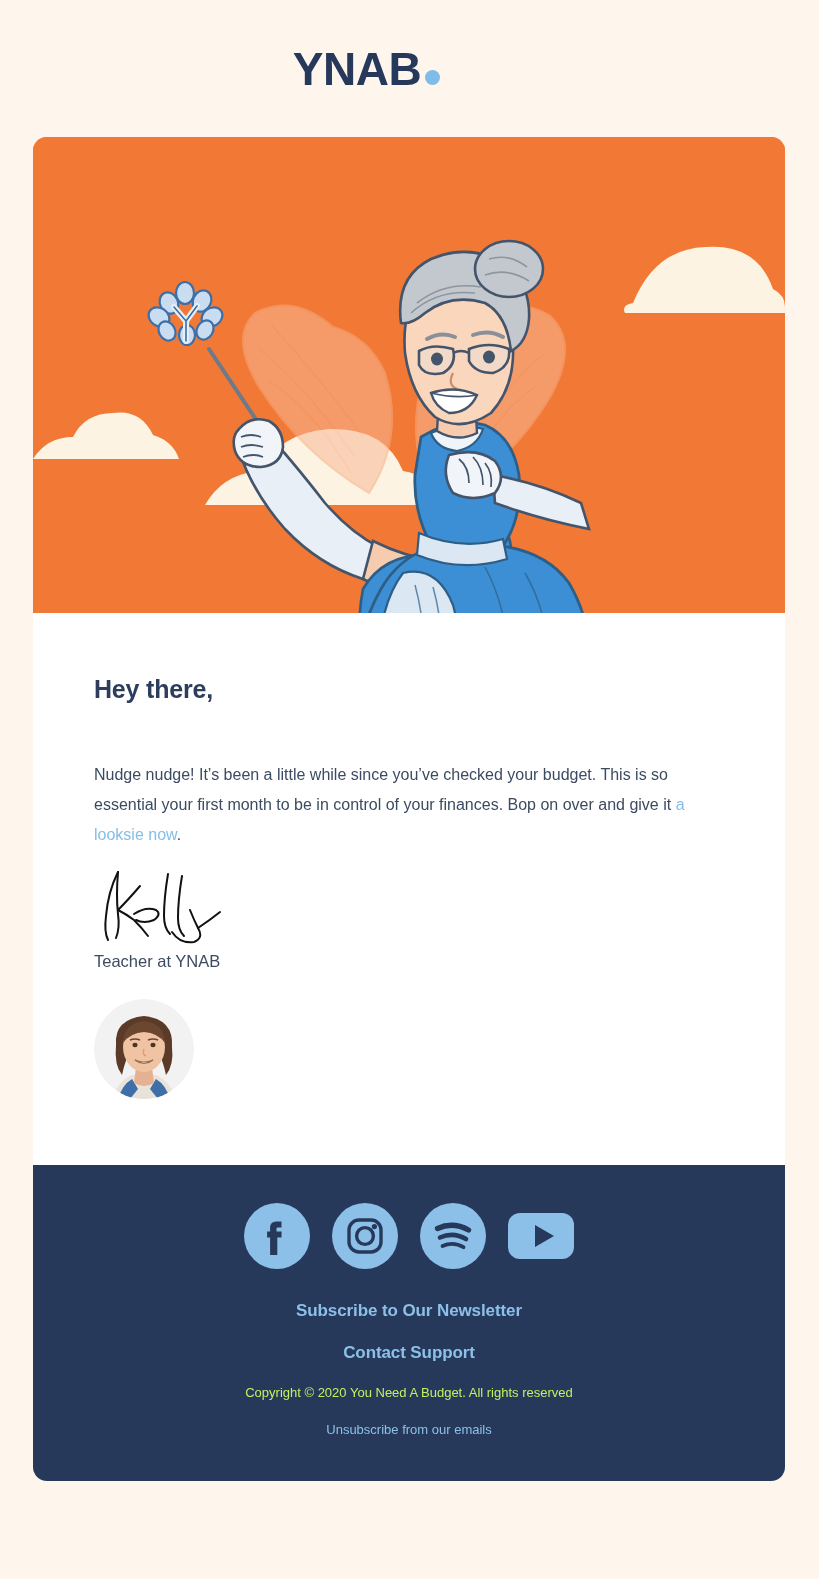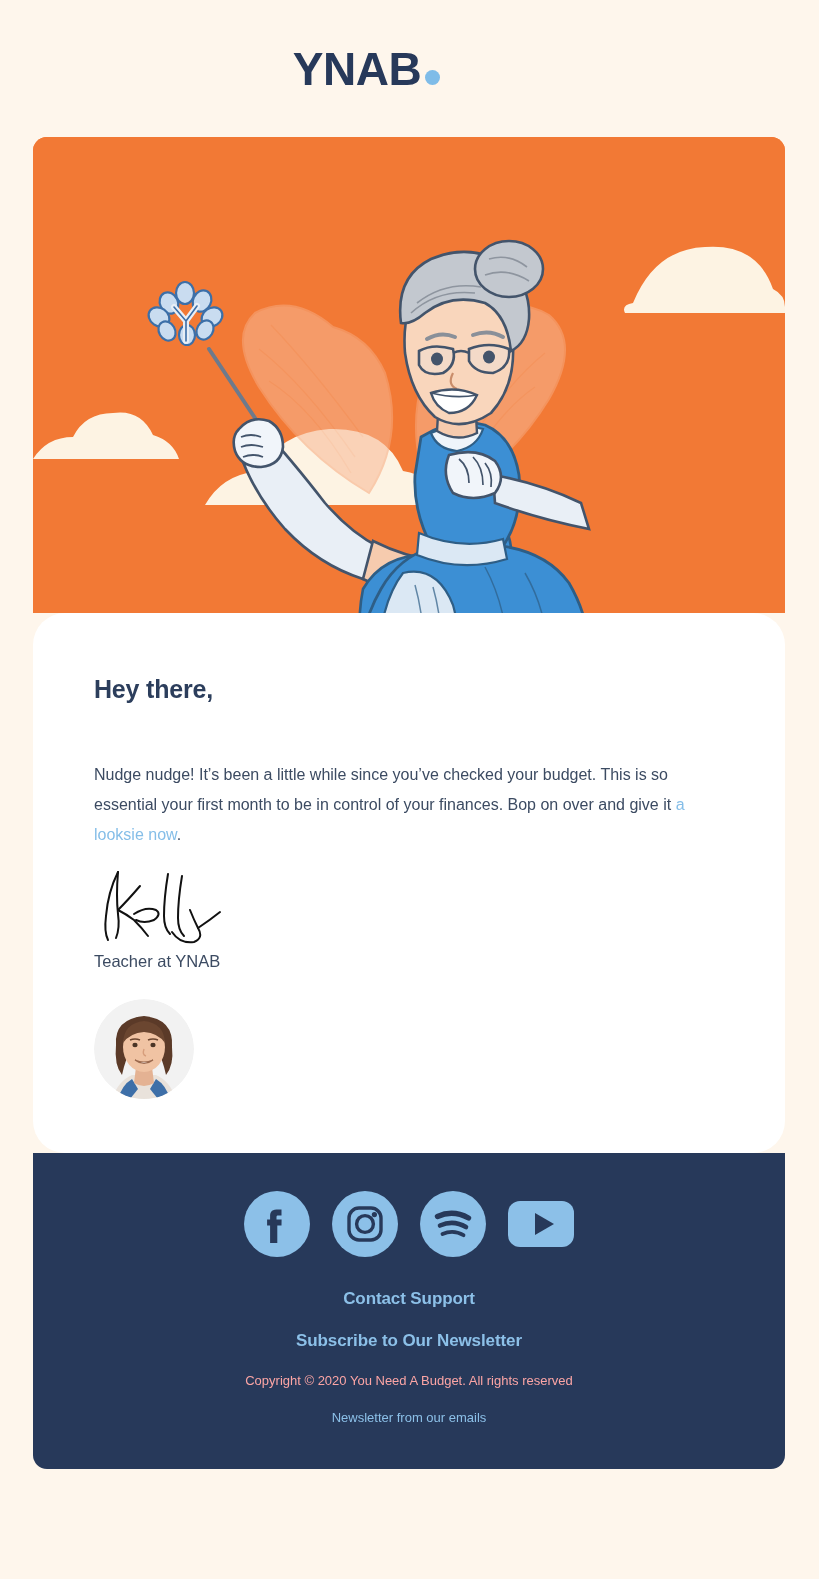--- a/index.html
+++ b/index.html
@@ -56,22 +56,21 @@
     position: relative;
     height: 476px;
     background: #F27935;
     overflow: hidden;
   }
   .hero svg { display: block; width: 752px; height: 476px; }
 
   
   .body-sec {
     background: #FFFFFF;
-    padding: 62px 61px 0 61px;
-    border-radius: 32px;
+    padding: 62px 61px 12px 61px;
   }
   .greeting {
     font-size: 25px;
     font-weight: bold;
     color: #2C3E5C;
     letter-spacing: -0.2px;
   }
   .paragraph {
     margin-top: 56px;
     font-size: 16px;
@@ -129,21 +128,21 @@
   .footer-link {
     display: block;
     color: #8CC0E8;
     font-weight: bold;
     font-size: 17px;
     text-decoration: none;
     margin-bottom: 22px;
     letter-spacing: -0.1px;
   }
   .copyright {
-    color: #fca5a5;
+    color: #bef264;
     font-size: 13px;
     margin-bottom: 22px;
   }
   .unsub {
     color: #8CC0E8;
     font-size: 13px;
     text-decoration: none;
     display: block;
   }
 </style>
@@ -385,20 +384,20 @@
         </a>
 
         <a class="social" href="#">
           <svg width="66" height="66" viewBox="0 0 66 66" xmlns="http://www.w3.org/2000/svg">
             <rect x="0" y="10" width="66" height="46" rx="12" fill="#8CC0E8"></rect>
             <path d="M27 22 L46 33 L27 44 Z" fill="#27395A"></path>
           </svg>
         </a>
       </div>
 
+      <a class="footer-link" href="#">Subscribe to Our Newsletter</a>
       <a class="footer-link" href="#">Contact Support</a>
-      <a class="footer-link" href="#">Subscribe to Our Newsletter</a>
       <div class="copyright">Copyright © 2020 You Need A Budget. All rights reserved</div>
-      <a class="unsub" href="#">Newsletter from our emails</a>
+      <a class="unsub" href="#">Unsubscribe from our emails</a>
     </div>
 
   </div>
 </div>
 
 </body></html>

